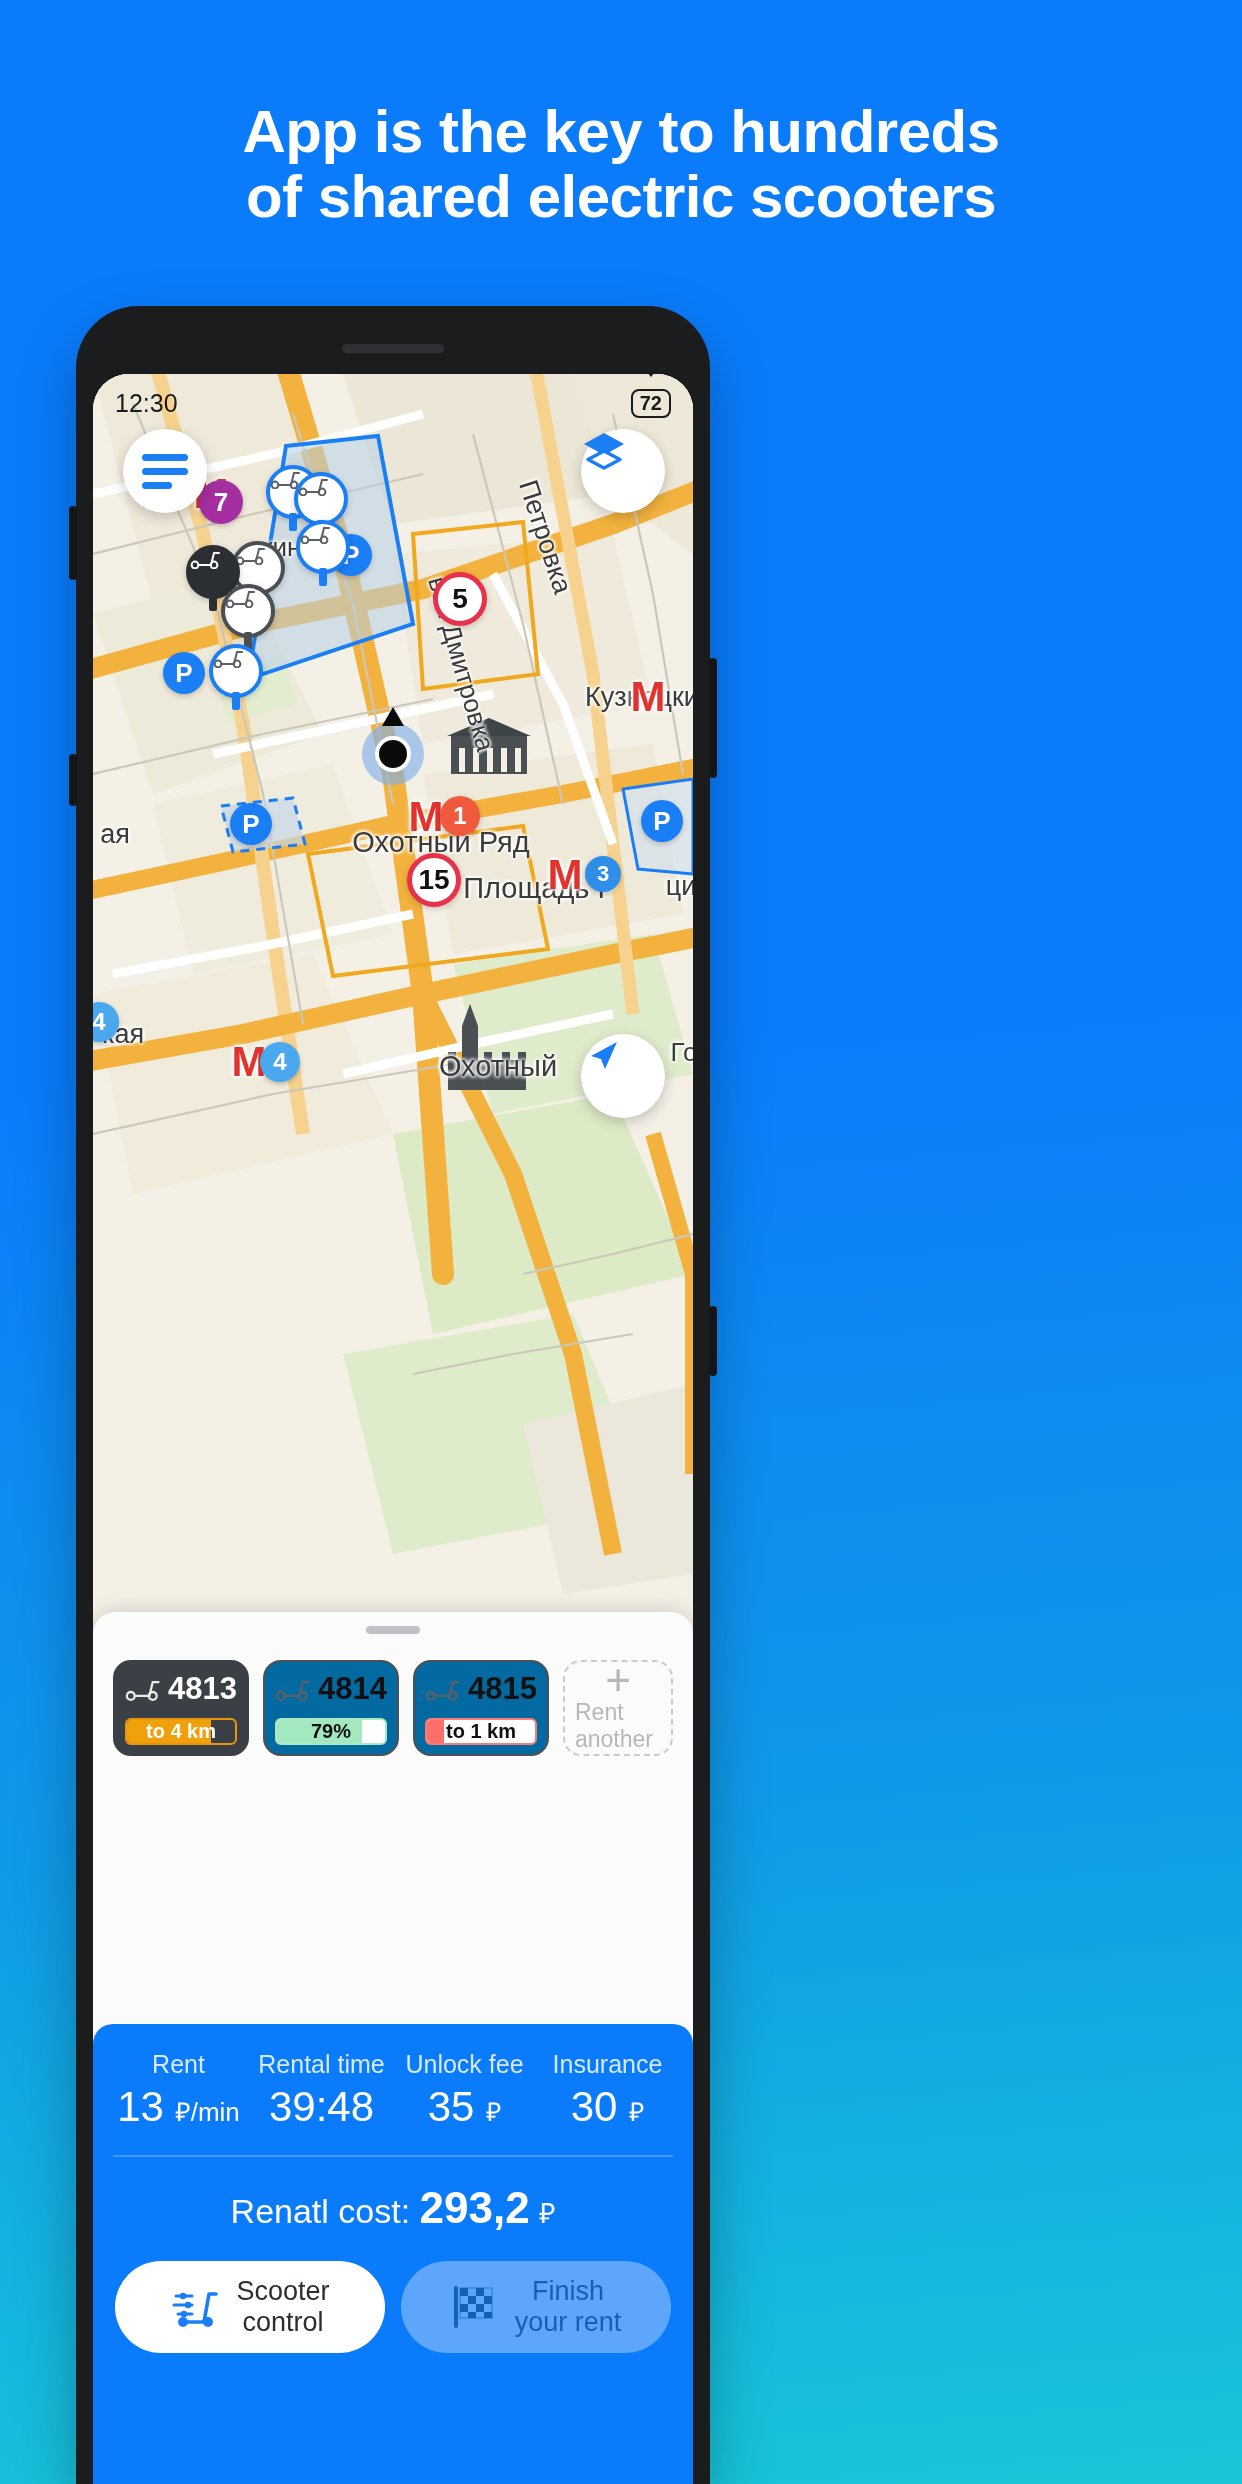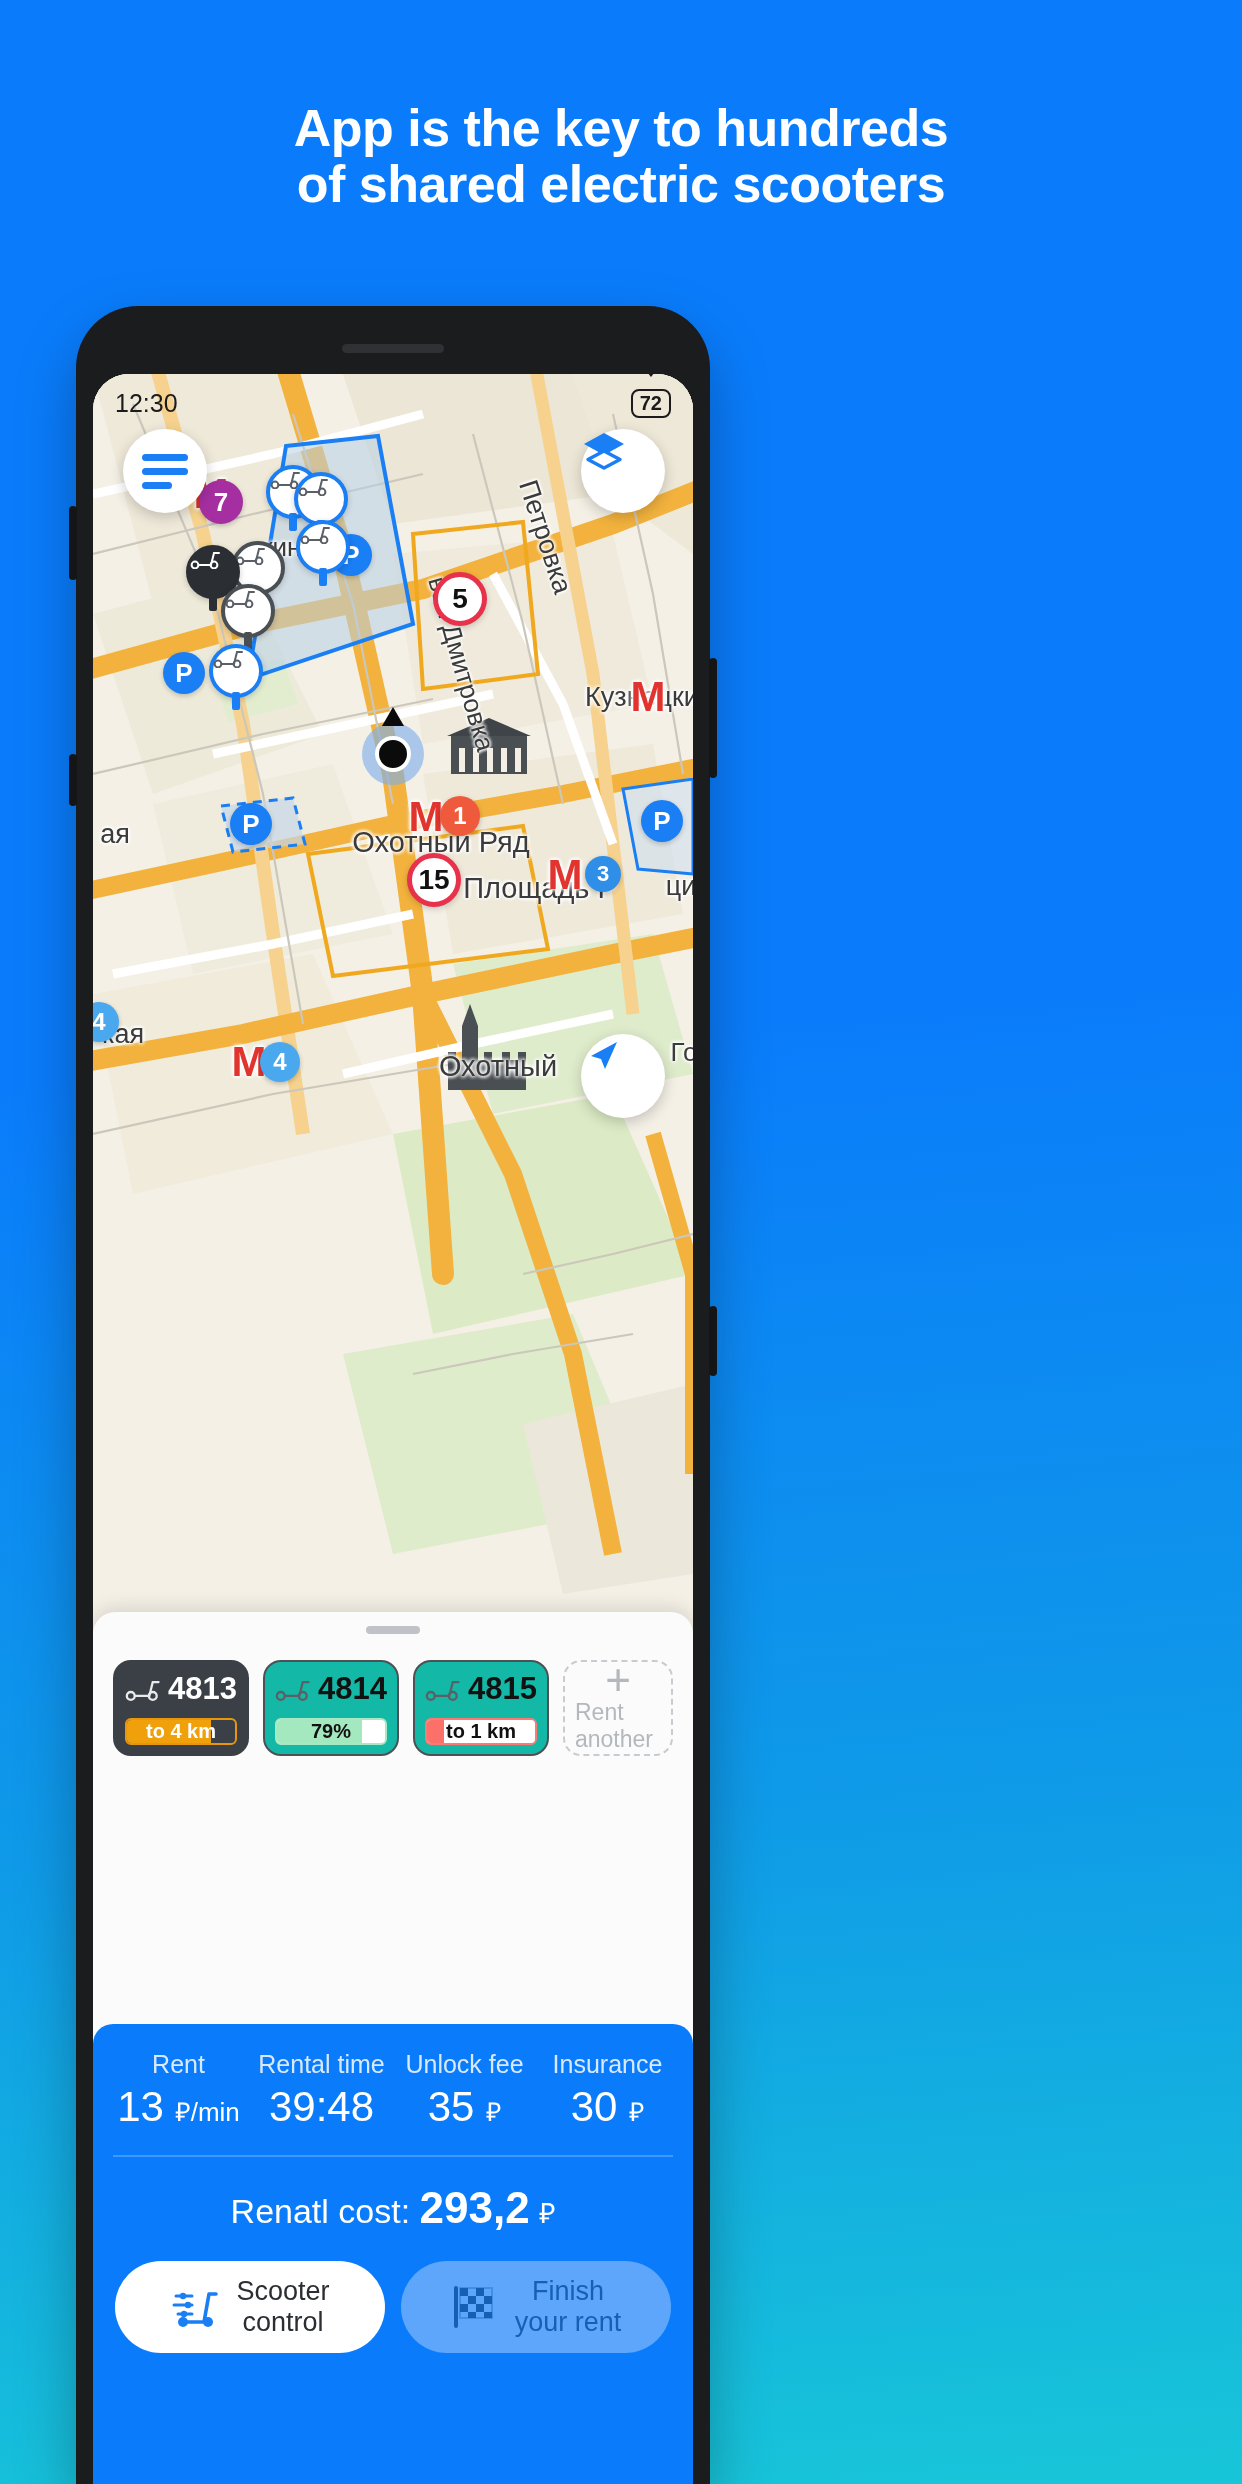--- a/index.html
+++ b/index.html
@@ -7,21 +7,21 @@
   body{
     font-family:"Liberation Sans", sans-serif;
     background:linear-gradient(175deg,#0a7cfb 0%,#0a7cfb 42%,#0f9ae8 72%,#18c6d8 100%);
     position:relative;
   }
 
   
   .headline{
     position:absolute; top:100px; left:0; width:1242px;
     text-align:center; color:#fff; font-weight:bold;
-    font-size:52px; line-height:1.08; letter-spacing:-0.5px;
+    font-size:60px; line-height:1.08; letter-spacing:-0.5px;
   }
   .headline .l2{ display:block; }
 
   
   .phone{
     position:absolute; left:76px; top:306px;
     width:634px; height:2178px;
     background:#1b1c1e;
     border-radius:62px 62px 0 0;
     box-shadow:0 26px 60px rgba(0,0,0,.28);
@@ -131,21 +131,21 @@
   .sheet{
     position:absolute; left:0; bottom:0; width:100%; height:872px;
     background:#fbfbfb; border-radius:22px 22px 0 0; z-index:30;
     box-shadow:0 -4px 18px rgba(0,0,0,.12);
   }
   .grabber{ width:54px;height:8px;border-radius:4px;background:#bfc2c6;margin:14px auto 0;}
 
   .cards{ display:flex; gap:14px; padding:26px 20px 0 20px; }
   .card{
     width:136px; height:96px; border-radius:18px; border:2px solid #4d5156;
-    background:#14b8a6; padding:9px 10px; display:flex; flex-direction:column;
+    background:#0369a1; padding:9px 10px; display:flex; flex-direction:column;
     justify-content:space-between;
   }
   .card.active{ background:#3b4046; border-color:#3b4046; }
   .card-top{ display:flex; align-items:center; gap:6px; }
   .card-id{ font-size:31px; font-weight:bold; color:#111; margin-left:auto; }
   .card.active .card-id{ color:#fff; }
   .bar{
     height:27px; border-radius:6px; position:relative; overflow:hidden;
     display:flex; align-items:center; justify-content:center;
     font-size:20px; font-weight:bold; color:#111;

